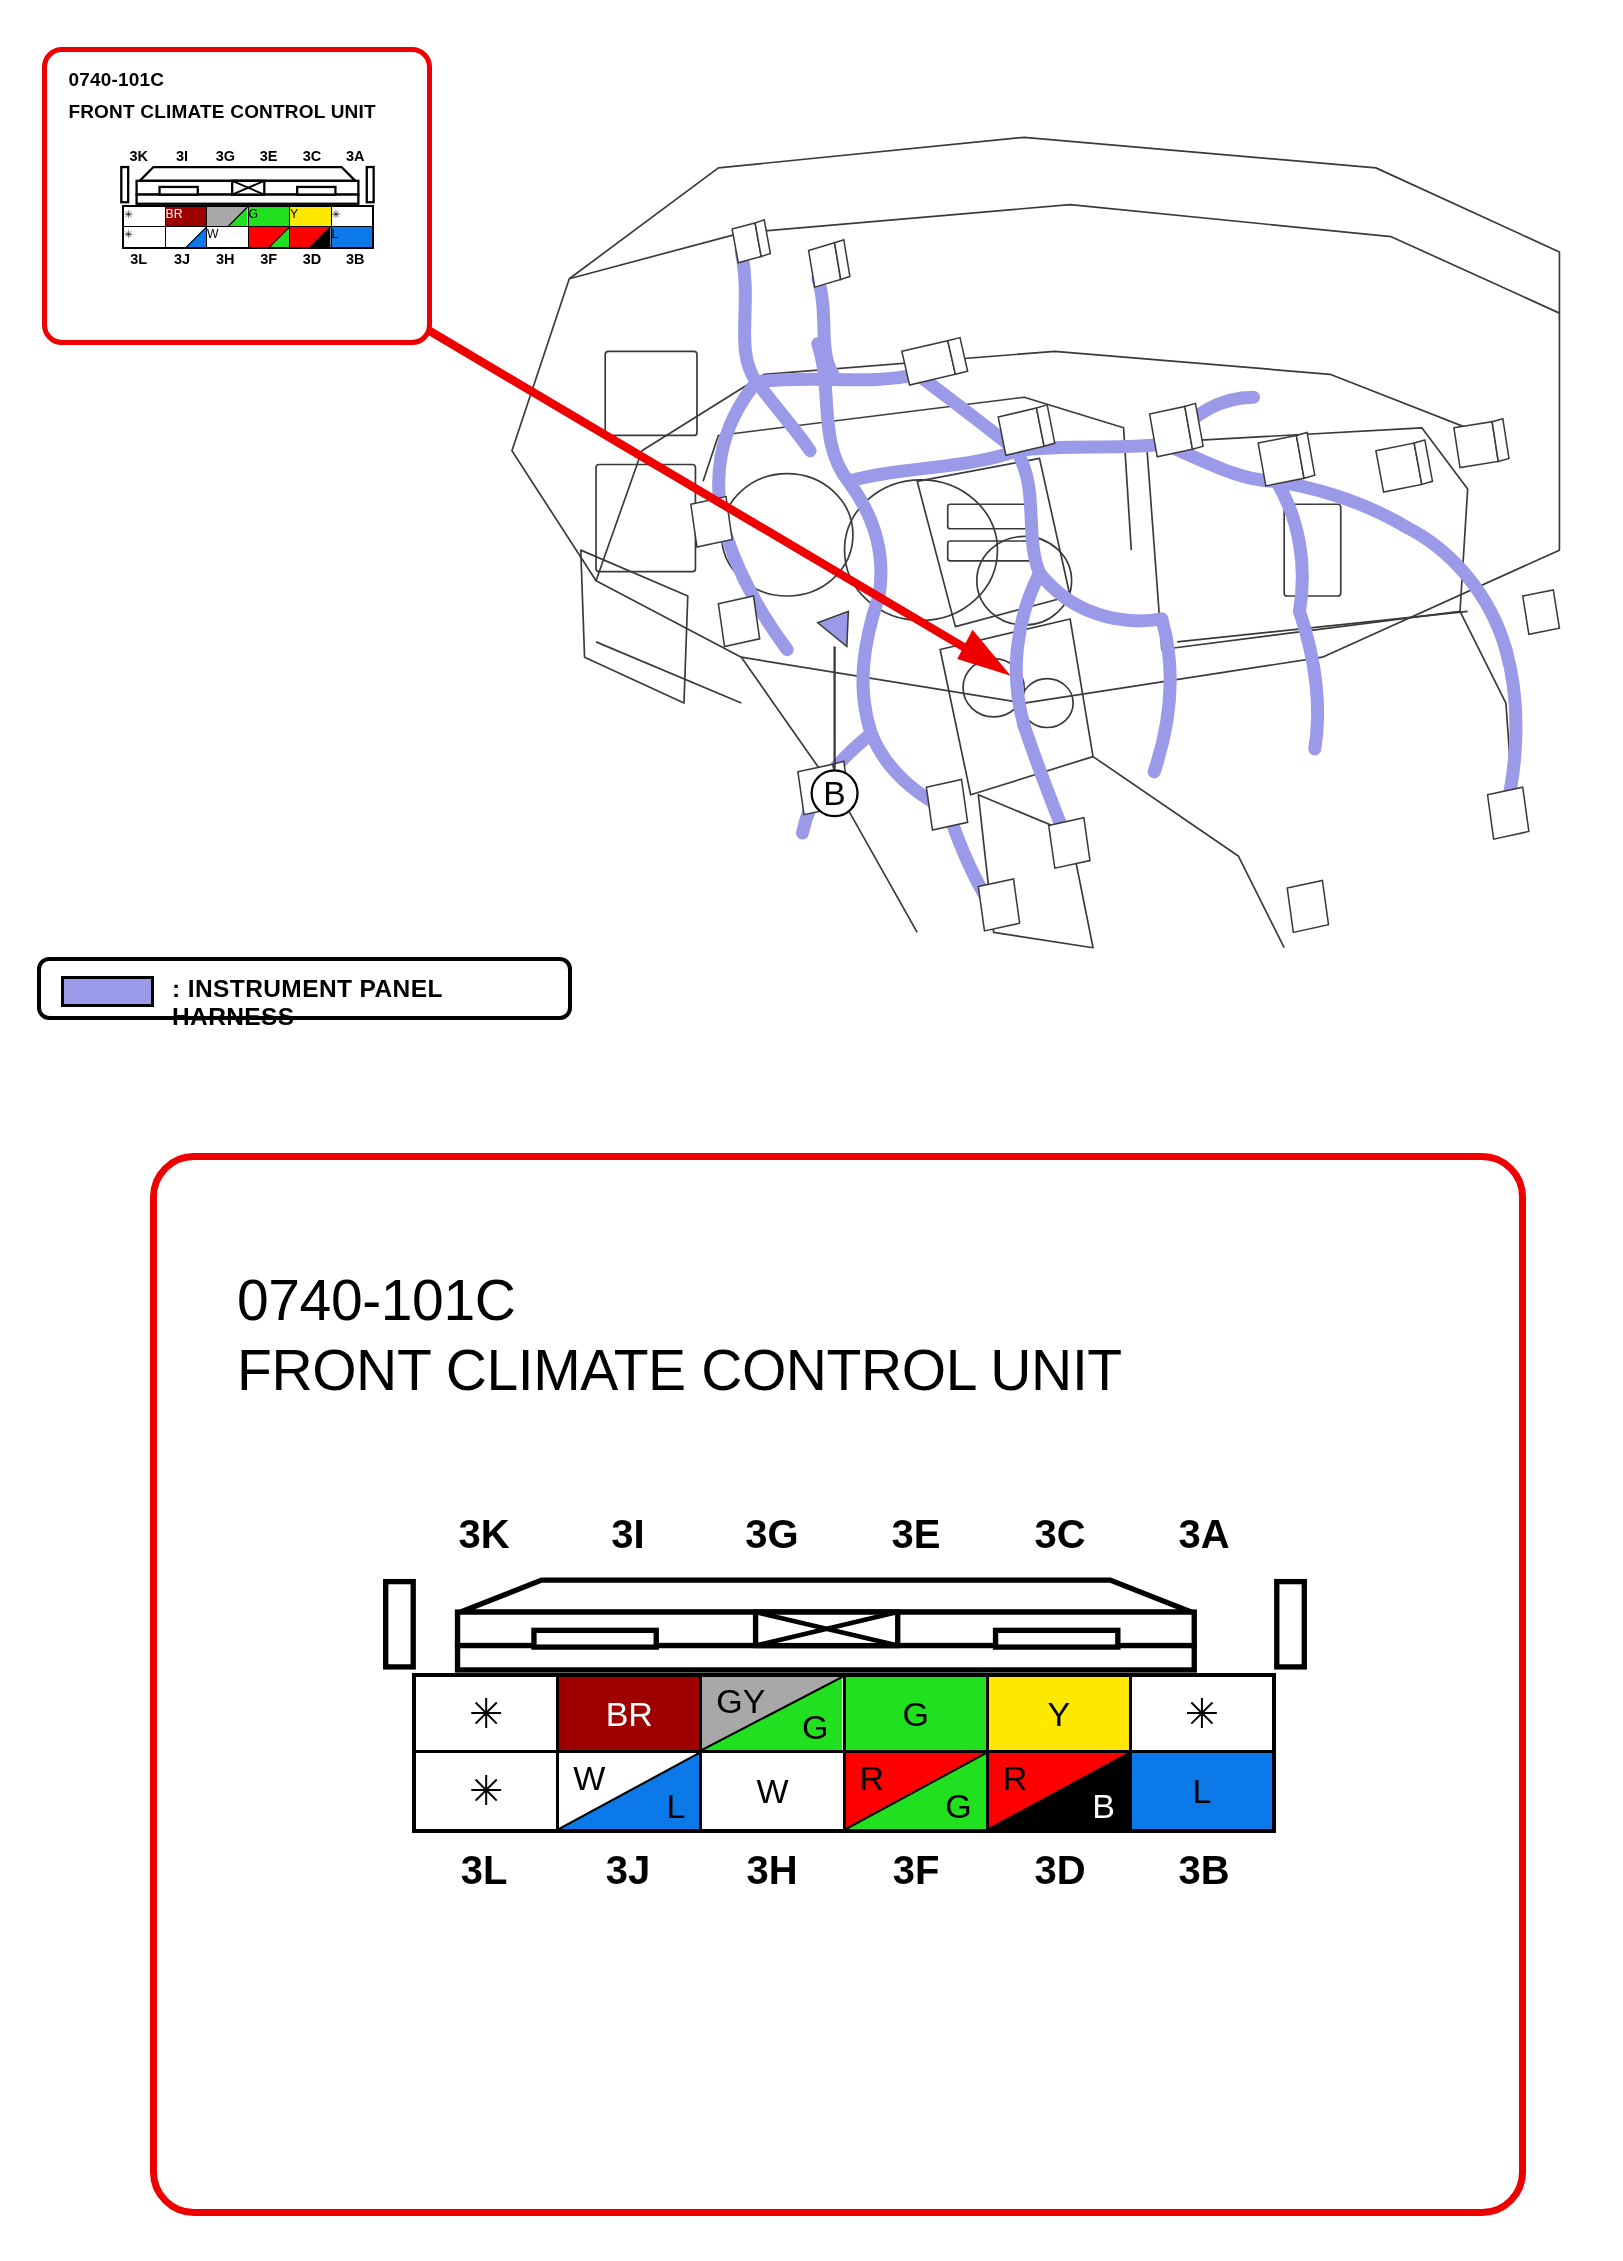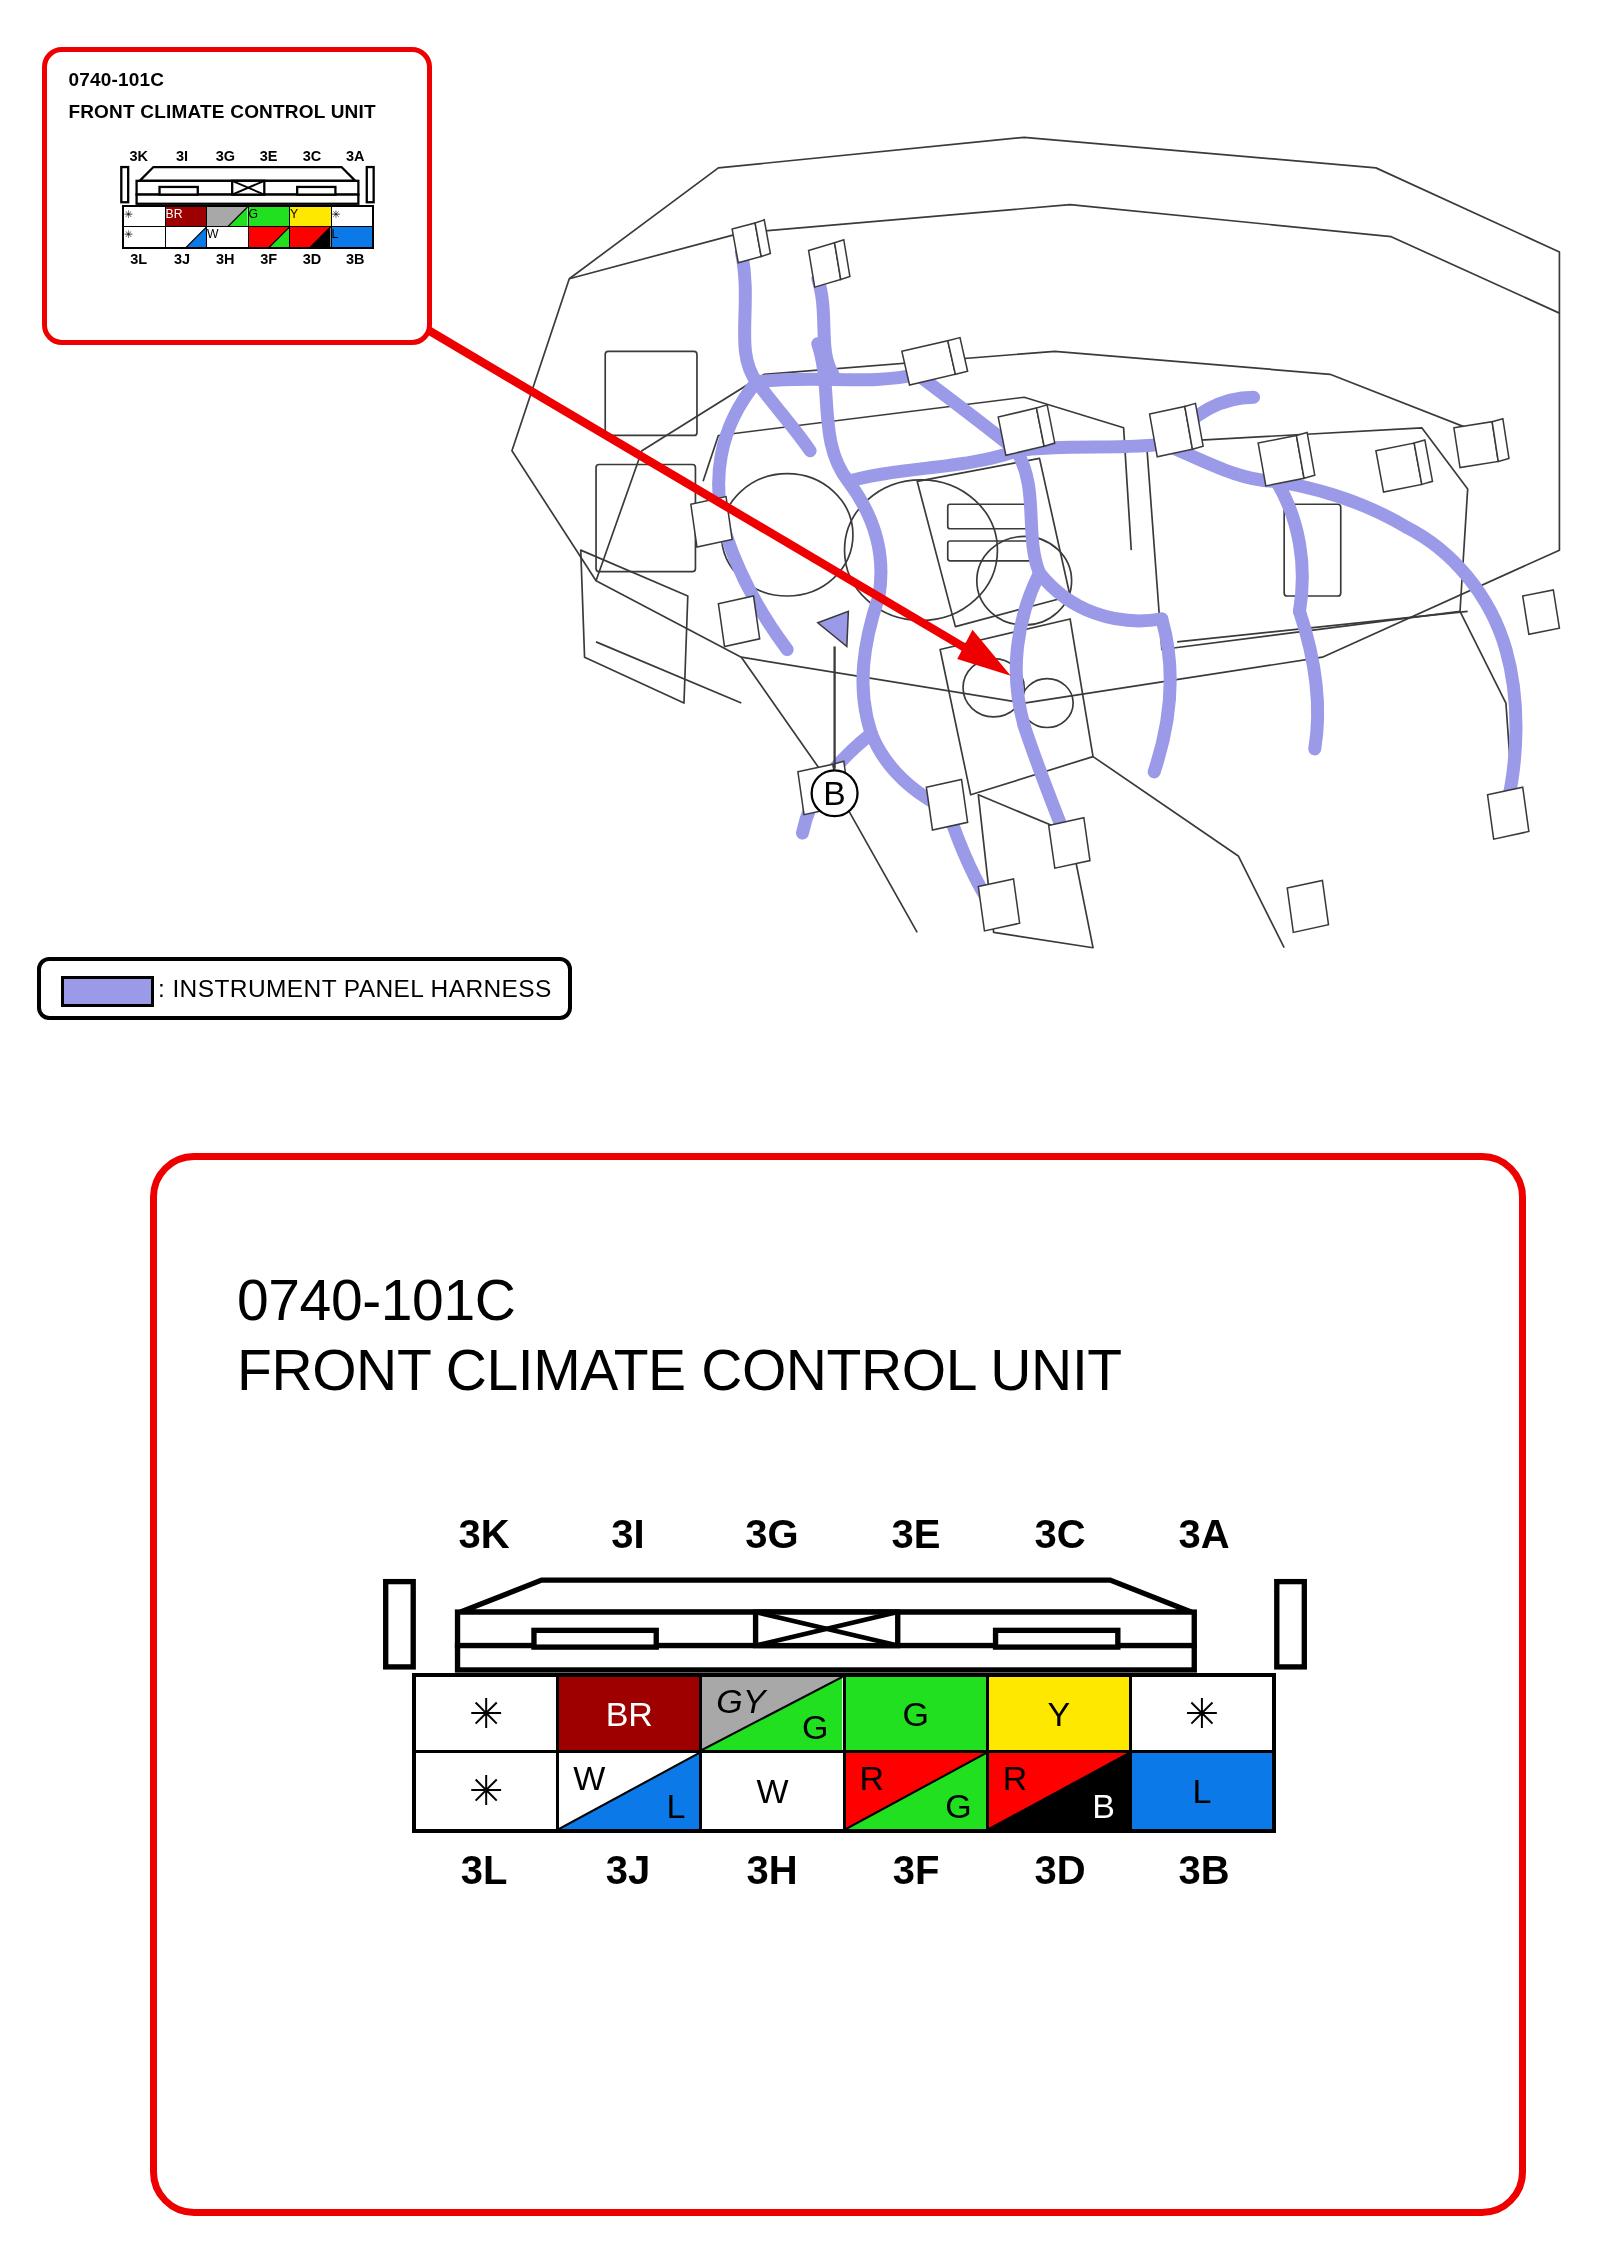--- a/index.html
+++ b/index.html
@@ -27,21 +27,21 @@
   .mini-grid .gcell{flex:1;position:relative;border-right:1.5px solid #000;overflow:hidden;background:#fff;}
   .mini-grid .gcell:last-child{border-right:none;}
   .mini-grid .grow:first-child .gcell{border-bottom:1.5px solid #000;}
 
   
   #legend-box{
     position:absolute;left:37px;top:957px;width:535px;height:63px;
     border:4.6px solid #000;border-radius:12.2px;background:#fff;box-sizing:border-box;z-index:6;
   }
   #legend-swatch{position:absolute;left:20px;top:15.3px;width:93px;height:31px;background:#9a9ae8;border:3.1px solid #000;box-sizing:border-box;}
-  #legend-text{position:absolute;left:117px;top:13.8px;font-size:24.5px;font-weight:normal;letter-spacing:0.4px;}
+  #legend-text{position:absolute;left:131px;top:13.8px;font-size:24.5px;font-weight:bold;letter-spacing:0.4px;}
 
   
   #dash-illustration{position:absolute;left:489px;top:122px;width:1101px;height:841px;z-index:2;}
   #dash-illustration svg{width:100%;height:100%;display:block;}
 
   
   #leader{position:absolute;left:0;top:0;width:1624px;height:2261px;z-index:7;pointer-events:none;}
 
   
   #detail-panel{
@@ -300,21 +300,21 @@
           </div>
           <div class="cell" style="background: rgb(158, 0, 0);">
             <span class="lab ctr" style="color: rgb(255, 255, 255);">BR</span>
           </div>
           <div class="cell">
             <svg viewBox="0 0 100 100" preserveAspectRatio="none" class="tri">
               <polygon points="0,0 100,0 0,100" fill="#a8a8a8"></polygon>
               <polygon points="100,0 100,100 0,100" fill="#20e020"></polygon>
               <line x1="100" y1="0" x2="0" y2="100" stroke="#000" stroke-width="2.2"></line>
             </svg>
-            <span class="lab tl" style="color: rgb(0, 0, 0); font-style: italic;">GY</span>
+            <span class="lab tl" style="color: rgb(0, 0, 0);">GY</span>
             <span class="lab br" style="color: rgb(0, 0, 0);">G</span>
           </div>
           <div class="cell" style="background: rgb(32, 224, 32);">
             <span class="lab ctr" style="color: rgb(0, 0, 0);">G</span>
           </div>
           <div class="cell" style="background: rgb(255, 232, 0);">
             <span class="lab ctr" style="color: rgb(0, 0, 0);">Y</span>
           </div>
           <div class="cell" style="background: rgb(255, 255, 255);">
             <span class="ast">✳</span>

